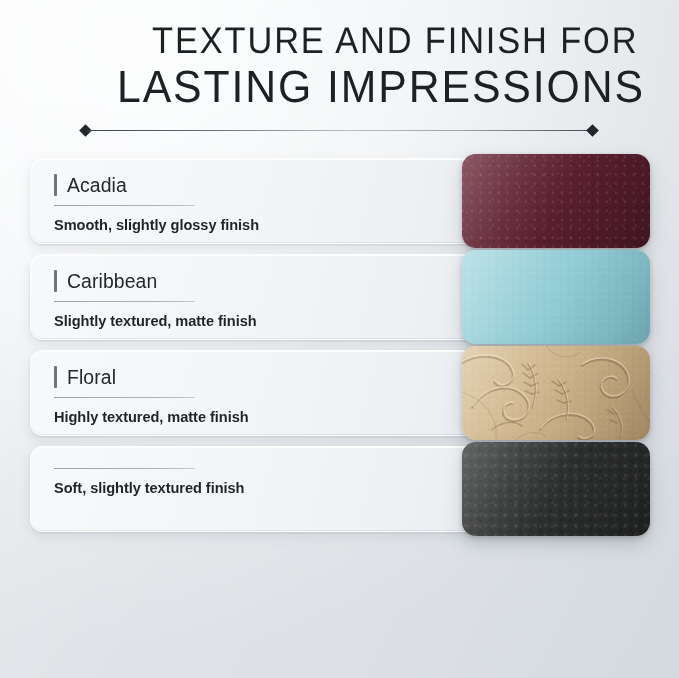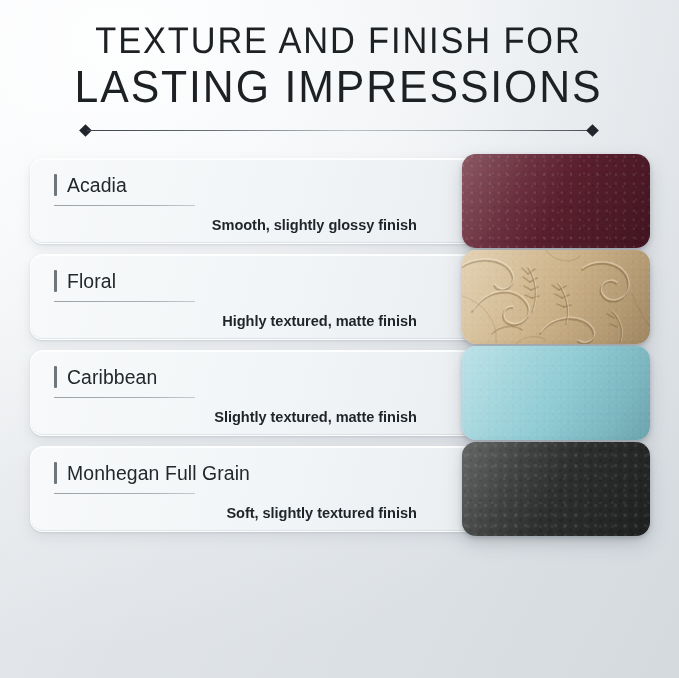--- a/index.html
+++ b/index.html
@@ -36,21 +36,21 @@
         rgba(255,255,255,0.0) 46%,
         rgba(190,198,206,0.10) 70%,
         rgba(160,170,180,0.16) 100%);
   }
 
   
   .header {
     position: relative;
     z-index: 3;
     padding: 22px 18px 0 16px;
-    text-align: center;
+    text-align: right;
   }
   .title-line {
     font-family: "Liberation Sans", sans-serif;
     font-weight: 300;
     color: #1d2124;
     line-height: 1.04;
     white-space: nowrap;
     text-rendering: geometricPrecision;
   }
   .title-line-1 {
@@ -92,21 +92,20 @@
   }
   .ornament .diamond.left  { left: 2px; }
   .ornament .diamond.right { right: 2px; }
 
   
   .list {
     position: relative;
     z-index: 3;
     margin: 14px 0 0 0;
     padding: 0 0 0 0;
-    text-align: right;
   }
 
   .row {
     position: relative;
     height: 96px;
   }
 
   .card {
     position: absolute;
     left: 30px;
@@ -280,20 +279,38 @@
         <div class="grain grain-fine"></div>
         <div class="gloss"></div>
       </div>
     </div>
 
     <div class="row">
       <div class="card">
         <div class="card-body">
           <div class="name-wrap">
             <span class="accent-bar"></span>
+            <span class="name">Caribbean</span>
+          </div>
+          <div class="underline"></div>
+          <div class="desc">Slightly textured, matte finish</div>
+        </div>
+      </div>
+      <div class="swatch">
+        <div class="fill" style="background:linear-gradient(120deg,#aadae1 0%,#93cdd6 45%,#7cbcc7 100%);"></div>
+        <div class="grain grain-matte"></div>
+        <div class="gloss"></div>
+      </div>
+    </div>
+
+    <div class="row">
+      <div class="card">
+        <div class="card-body">
+          <div class="name-wrap">
+            <span class="accent-bar"></span>
             <span class="name">Floral</span>
           </div>
           <div class="underline"></div>
           <div class="desc">Highly textured, matte finish</div>
         </div>
       </div>
       <div class="swatch">
         <div class="fill" style="background:linear-gradient(120deg,#ddc69f 0%,#cbb188 50%,#b69a70 100%);"></div>
         <svg class="floral-svg" viewBox="0 0 188 94" preserveAspectRatio="none">
           <defs>
@@ -342,42 +359,20 @@
           </g>
         </svg>
         <div class="grain grain-matte"></div>
         <div class="gloss"></div>
       </div>
     </div>
 
     <div class="row">
       <div class="card">
         <div class="card-body">
-          <div class="name-wrap">
-            <span class="accent-bar"></span>
-            <span class="name">Caribbean</span>
-          </div>
-          <div class="underline"></div>
-          <div class="desc">Slightly textured, matte finish</div>
-        </div>
-      </div>
-      <div class="swatch">
-        <div class="fill" style="background:linear-gradient(120deg,#aadae1 0%,#93cdd6 45%,#7cbcc7 100%);"></div>
-        <div class="grain grain-matte"></div>
-        <div class="gloss"></div>
-      </div>
-    </div>
-
-    <div class="row">
-      <div class="card">
-        <div class="card-body">
-          <div class="name-wrap">
-            <span class="accent-bar"></span>
-            <span class="name">Monhegan Full Grain</span>
-          </div>
           <div class="underline"></div>
           <div class="desc">Soft, slightly textured finish</div>
         </div>
       </div>
       <div class="swatch">
         <div class="fill" style="background:linear-gradient(120deg,#3a3d3b 0%,#2f3130 45%,#232524 100%);"></div>
         <div class="grain grain-pebble"></div>
         <div class="gloss"></div>
       </div>
     </div>

